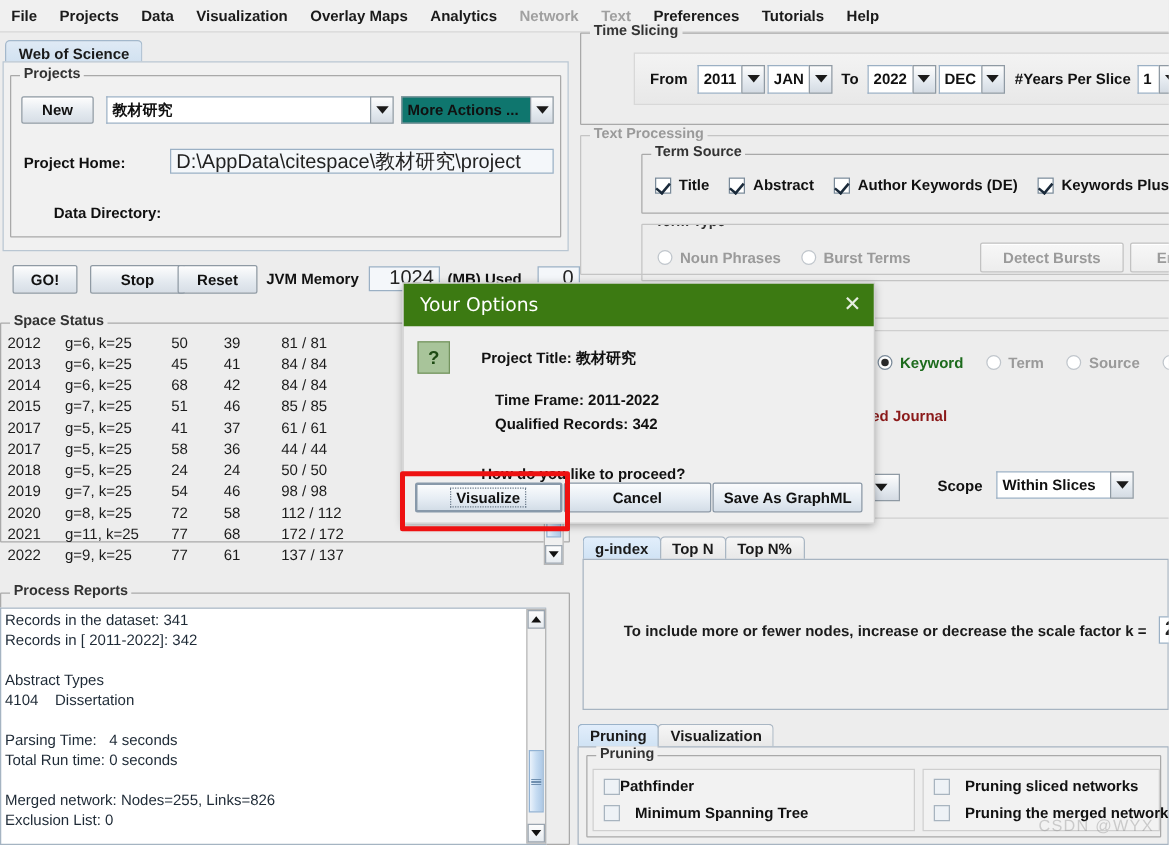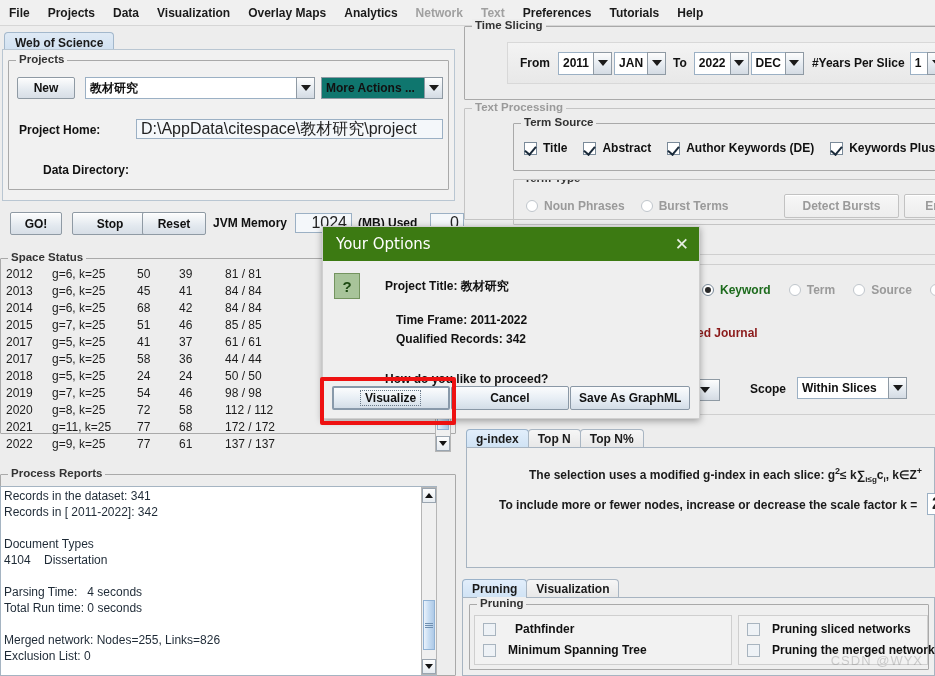--- a/index.html
+++ b/index.html
@@ -401,21 +401,21 @@
       </div>
   </div>
 
   <div class="group" style="left:0px; top:474px; width:456px; height:202px;">
     <div class="legend">Process Reports</div>
   </div>
   <div class="report-box" style="left:0px; top:486px; width:437px; height:190px;">
     <div class="rline">Records in the dataset: 341</div>
     <div class="rline">Records in [ 2011-2022]: 342</div>
     <div class="rline">&nbsp;</div>
-    <div class="rline">Document Types</div>
+    <div class="rline">Abstract Types</div>
     <div class="rline">4104    Dissertation</div>
     <div class="rline">&nbsp;</div>
     <div class="rline">Parsing Time:   4 seconds</div>
     <div class="rline">Total Run time: 0 seconds</div>
     <div class="rline">&nbsp;</div>
     <div class="rline">Merged network: Nodes=255, Links=826</div>
     <div class="rline">Exclusion List: 0</div>
   </div>
   <div class="vscroll" style="left:421px; top:487px; height:188px;">
     <div class="arrow" style="top:0;">
@@ -524,36 +524,33 @@
       </div>
   </div>
   <div class="sep-h" style="left:466px; top:414px; width:469px;"></div>
 
   <div class="tabstrip" style="left:466px; top:428px;">
     <div class="tab active">g-index</div>
     <div class="tab">Top N</div>
     <div class="tab">Top N%</div>
   </div>
   <div class="tabbody" style="left:466px; top:447px; width:469px; height:121px;">
-    <div class="formula" style="position:absolute; left:62px; top:18px; white-space:nowrap;">
-      <span>The selection uses a modified g-index in each slice: g</span><sup class="f">2</sup><span>≤ k</span><span>∑</span><sub class="f">i≤g</sub><span>c</span><sub class="f">i</sub><span>, k∈Z</span><sup class="f">+</sup>
-    </div>
     <div class="formula" style="position:absolute; left:32px; top:50px; white-space:nowrap;">To include more or fewer nodes, increase or decrease the scale factor k = </div>
     <div class="field" style="position:absolute; left:460px; top:45px; width:40px; height:22px; font-weight:bold;">2</div>
   </div>
 
   <div class="tabstrip" style="left:462px; top:578px;">
     <div class="tab active">Pruning</div>
     <div class="tab">Visualization</div>
   </div>
   <div class="tabbody" style="left:462px; top:597px; width:473px; height:79px; background:#efefef;">
     <div class="group" style="left:6px; top:6px; width:460px; height:66px; background:#efefef;">
       <div class="legend" style="background:#efefef;">Pruning</div>
       <div style="position:absolute; left:4px; top:10px; width:258px; height:50px; background:#f2f2f2; border:1px solid #cfcfcf;">
-        <div style="position:absolute; left:8px; top:6px; display:flex; align-items:center; gap:19px;justify-content:flex-end;">
+        <div style="position:absolute; left:8px; top:6px; display:flex; align-items:center; gap:0;justify-content:flex-end;">
           <span class="cbx grey"></span>
           <span class="lbl">Pathfinder</span>
         </div>
         <div style="position:absolute; left:8px; top:27px; display:flex; align-items:center; gap:12px;">
           <span class="cbx grey"></span>
           <span class="lbl">Minimum Spanning Tree</span>
         </div>
       </div>
       <div style="position:absolute; left:268px; top:10px; width:190px; height:50px; background:#f2f2f2; border:1px solid #cfcfcf;">
         <div style="position:absolute; left:8px; top:6px; display:flex; align-items:center; gap:12px;">

